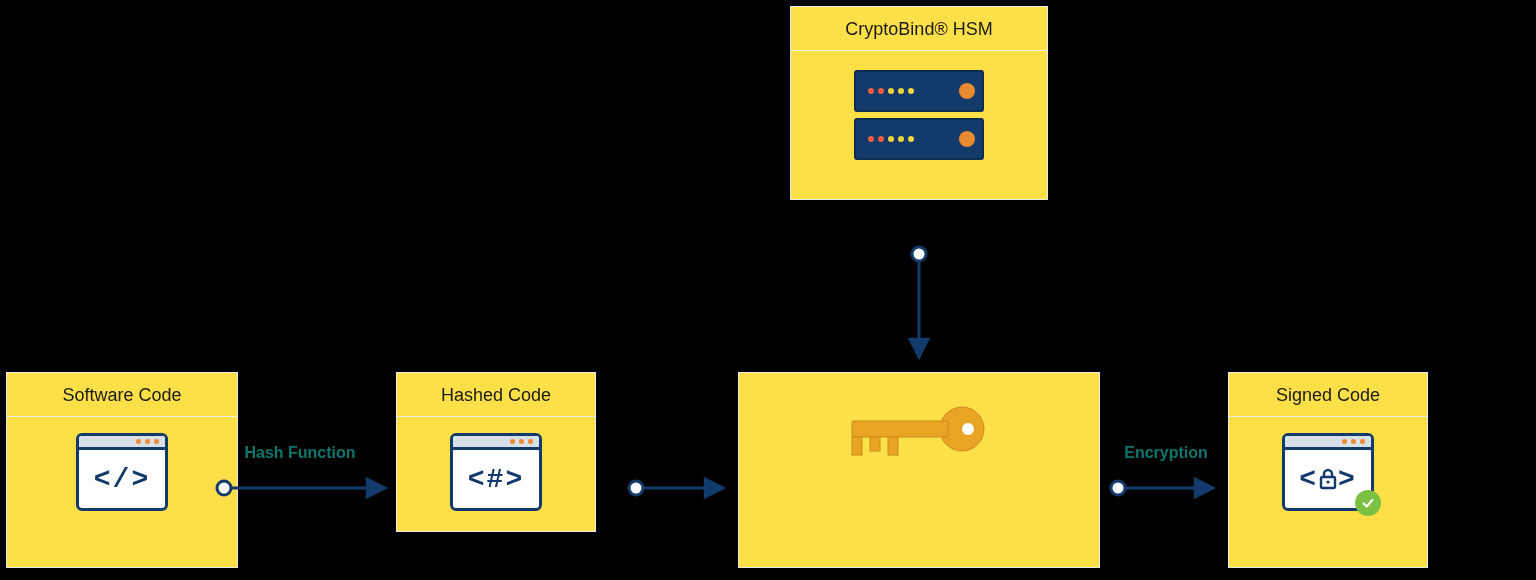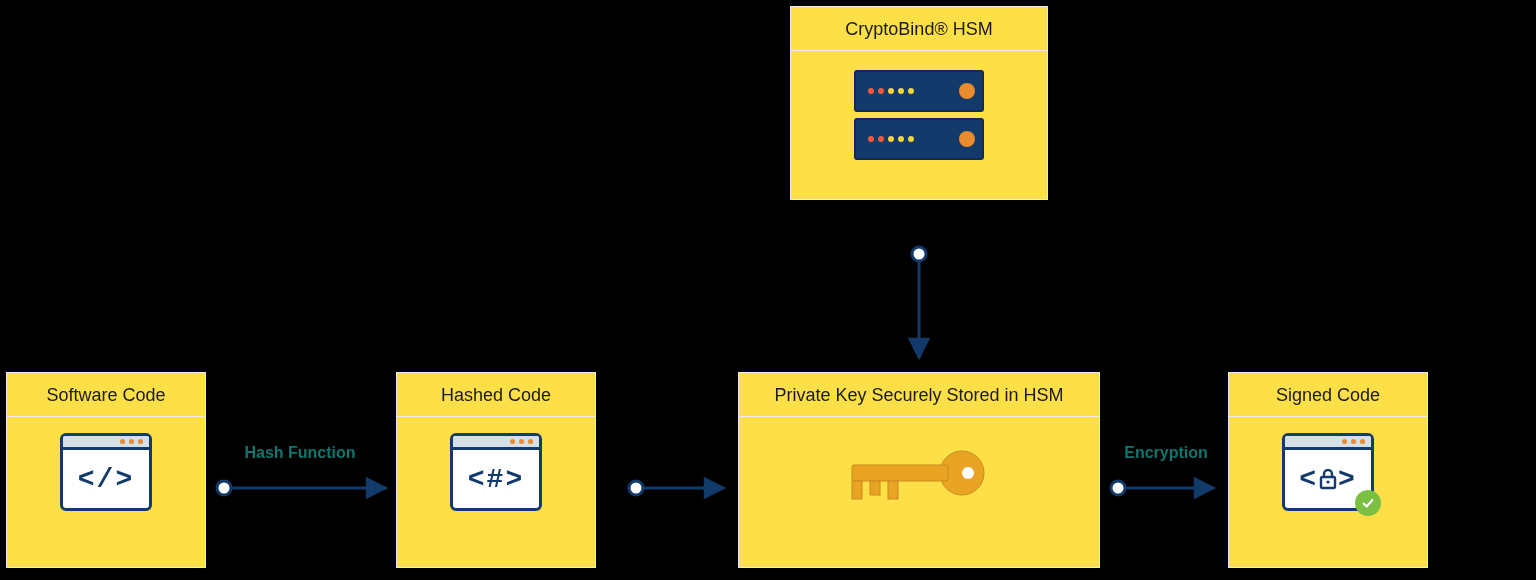--- a/index.html
+++ b/index.html
@@ -111,50 +111,49 @@
       <circle cx="22" cy="72" r="3" fill="#f25c3b"></circle>
         <circle cx="32" cy="72" r="3" fill="#f25c3b"></circle>
       <circle cx="42" cy="72" r="3" fill="#f2d43b"></circle>
         <circle cx="52" cy="72" r="3" fill="#f2d43b"></circle>
         <circle cx="62" cy="72" r="3" fill="#f2d43b"></circle>
       <circle cx="118" cy="72" r="8" fill="#e98b2e"></circle>
     </svg>
   </div>
 </div>
 
-<div class="node" style="left:6px; top:372px; width:200px; height:196px;">
+<div class="node" style="left:6px; top:372px; width:232px; height:196px;">
   <div class="node-header">Software Code</div>
   <div class="node-body">
     <div class="browser-win">
       <div class="browser-bar">
           <span class="dot"></span>
           <span class="dot"></span>
           <span class="dot"></span>
         </div>
       <div class="code-txt">&lt;/&gt;</div>
     </div>
   </div>
 </div>
 
-<div class="node" style="left:396px; top:372px; width:200px; height:196px;">
+<div class="node" style="left:396px; top:372px; width:200px; height:160px;">
   <div class="node-header">Hashed Code</div>
   <div class="node-body">
     <div class="browser-win">
       <div class="browser-bar">
           <span class="dot"></span>
           <span class="dot"></span>
           <span class="dot"></span>
         </div>
       <div class="code-txt">&lt;#&gt;</div>
     </div>
   </div>
 </div>
 
 <div class="node" style="left:738px; top:372px; width:362px; height:196px;">
-  <div class="node-header">Private Key Securely Stored in HSM</div>
   <div class="node-body">
     <svg width="150" height="80" viewBox="0 0 150 80">
       <g fill="#e9a424" stroke="#c98a1c" stroke-width="1">
         <circle cx="118" cy="40" r="22"></circle>
         <rect x="8" y="32" width="96" height="16" rx="2"></rect>
         <rect x="8" y="48" width="10" height="18"></rect>
         <rect x="26" y="48" width="10" height="14"></rect>
         <rect x="44" y="48" width="10" height="18"></rect>
       </g>
       <circle cx="124" cy="40" r="6" fill="#fff"></circle>

